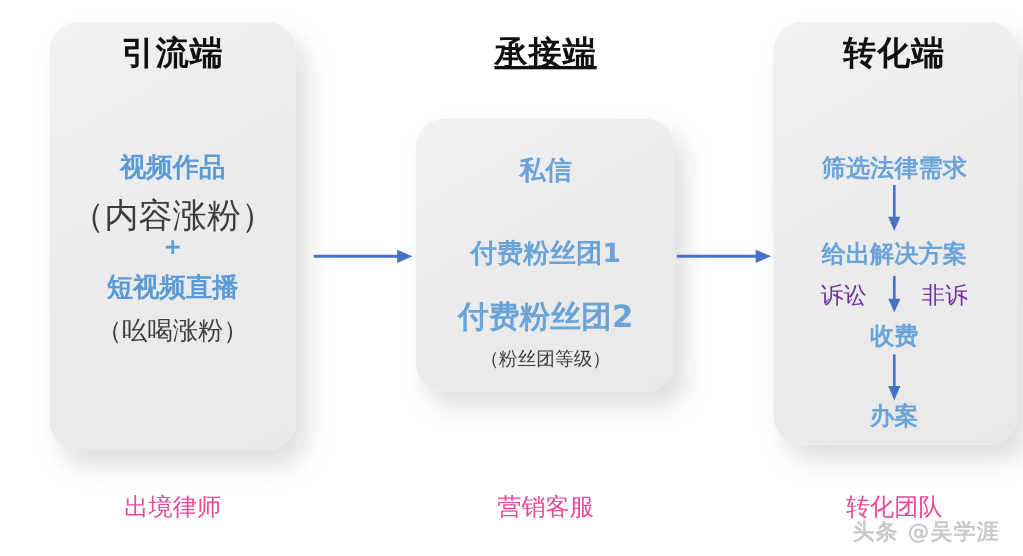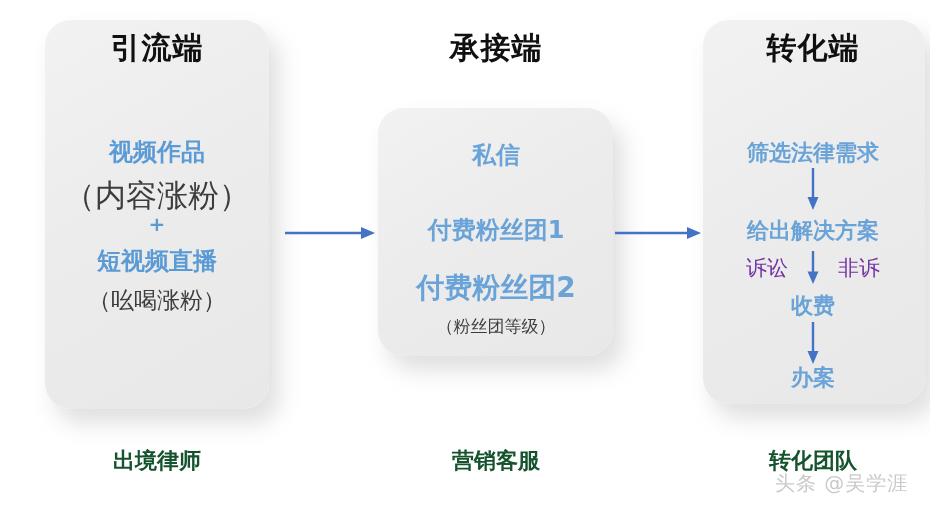--- a/index.html
+++ b/index.html
@@ -55,21 +55,21 @@
     position: absolute;
     width: 240px;
     text-align: center;
     font-size: 30px;
     font-weight: bold;
     color: #101010;
     letter-spacing: 1px;
     white-space: nowrap;
   }
   #title-left  { left: 14px;  top: 28px; }
-  #title-mid   { left: 353px; top: 28px; }
+  #title-mid   { left: 353px; top: 28px; text-decoration: underline; }
   #title-right { left: 670px; top: 28px; }
 
   
   .line {
     position: absolute;
     width: 240px;
     text-align: center;
     white-space: nowrap;
   }
   .blue {
@@ -121,41 +121,41 @@
     color: #7130a3;
     white-space: nowrap;
   }
 
   
   .role {
     position: absolute;
     width: 260px;
     text-align: center;
     font-size: 22px;
-    font-weight: bold;
-    color: #14532d;
+    font-weight: normal;
+    color: #ec4899;
     white-space: nowrap;
   }
   #role-left  { left: 4px;   top: 446px; }
   #role-mid   { left: 343px; top: 446px; }
   #role-right { left: 660px; top: 446px; text-align: center; }
 
   
   .connector {
     position: absolute;
   }
 
   
   #watermark {
     position: absolute;
     left: 752px;
     top: 470px;
     font-size: 20px;
     color: #c9c9c9;
-    font-weight: normal;
+    font-weight: bold;
     white-space: nowrap;
     letter-spacing: 1px;
   }
 </style>
 </head>
 <body>
 
 <div class="stage">
 
   <div class="card" id="card-left"></div>

